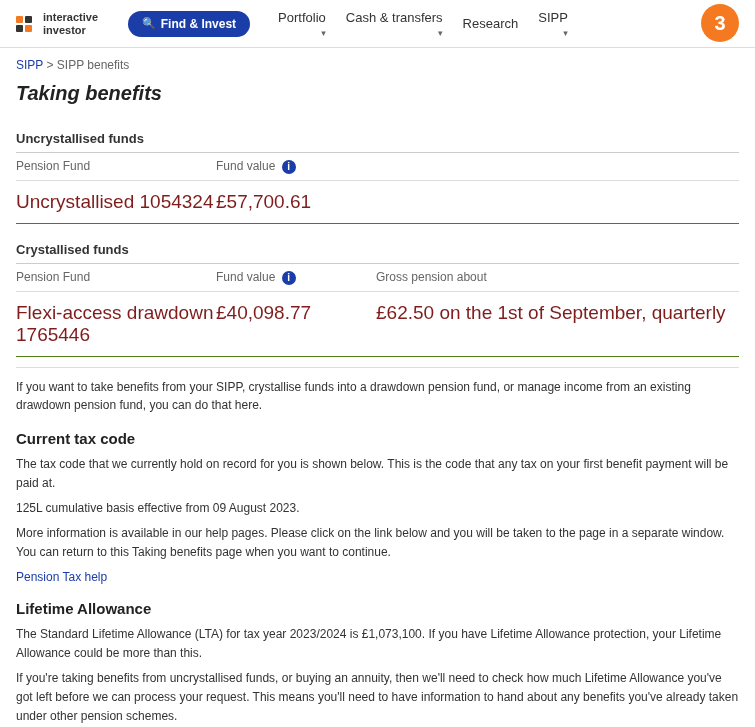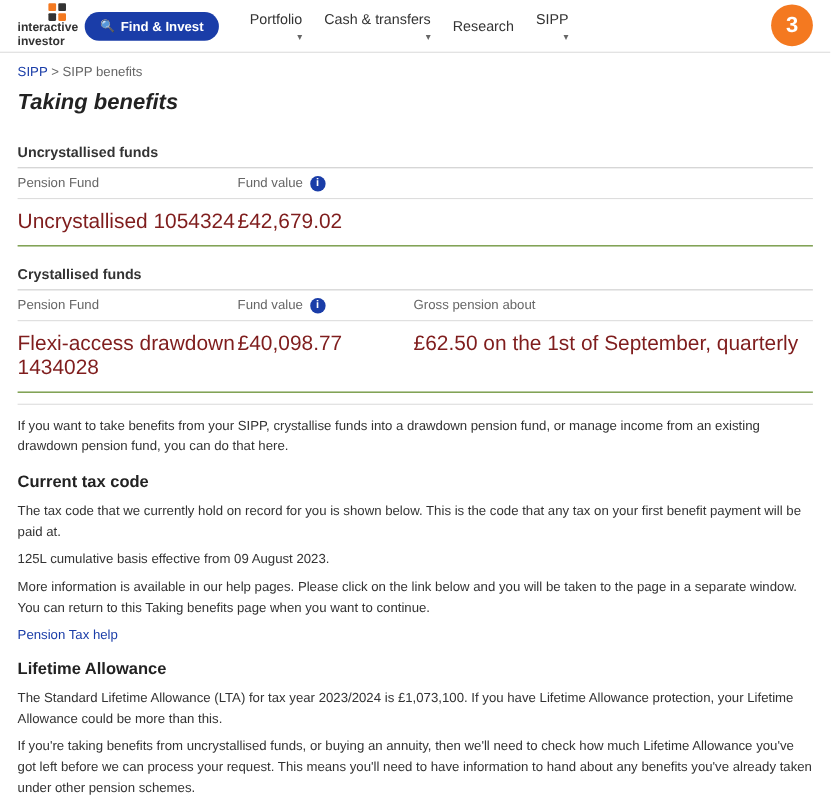--- a/index.html
+++ b/index.html
@@ -10,23 +10,22 @@
       display: flex;
       align-items: center;
       height: 48px;
       background: #fff;
       border-bottom: 1px solid #ddd;
       padding: 0 16px;
       position: relative;
     }
     .logo {
       display: flex;
-      align-items: flex-end;
-      margin-right: 6px;
-      flex-direction: column;
+      align-items: center;
+      margin-right: 30px;
     }
     .logo-icon {
       display: flex;
       align-items: center;
       margin-right: 6px;
     }
     .logo-squares {
       display: grid;
       grid-template-columns: 7px 7px;
       grid-template-rows: 7px 7px;
@@ -245,38 +244,38 @@
     <div class="table-wrapper">
       <div class="table-header-row">
         <div class="col-pension">Pension Fund</div>
         <div class="col-fund-value">
           <span>Fund value</span>
           <span class="info-icon">i</span>
         </div>
       </div>
       <div class="table-data-row">
         <div class="col-pension">Uncrystallised 1054324</div>
-        <div class="col-fund-value">£42,679.02</div>
+        <div class="col-fund-value">£57,700.61</div>
       </div>
     </div>
   </div>
 
   <div class="funds-section">
     <div class="section-label">Crystallised funds</div>
     <div class="table-wrapper">
       <div class="table-header-row">
         <div class="col-pension">Pension Fund</div>
         <div class="col-fund-value">
           <span>Fund value</span>
           <span class="info-icon">i</span>
         </div>
         <div class="col-gross">Gross pension about</div>
       </div>
       <div class="table-data-row">
-        <div class="col-pension">Flexi-access drawdown 1434028</div>
+        <div class="col-pension">Flexi-access drawdown 1765446</div>
         <div class="col-fund-value">£40,098.77</div>
         <div class="col-gross">£62.50 on the 1st of September, quarterly</div>
       </div>
     </div>
   </div>
 
   <div class="info-text">If you want to take benefits from your SIPP, crystallise funds into a drawdown pension fund, or manage income from an existing drawdown pension fund, you can do that here.</div>
 
   <div class="content-section">
     <div class="content-section-title">Current tax code</div>

